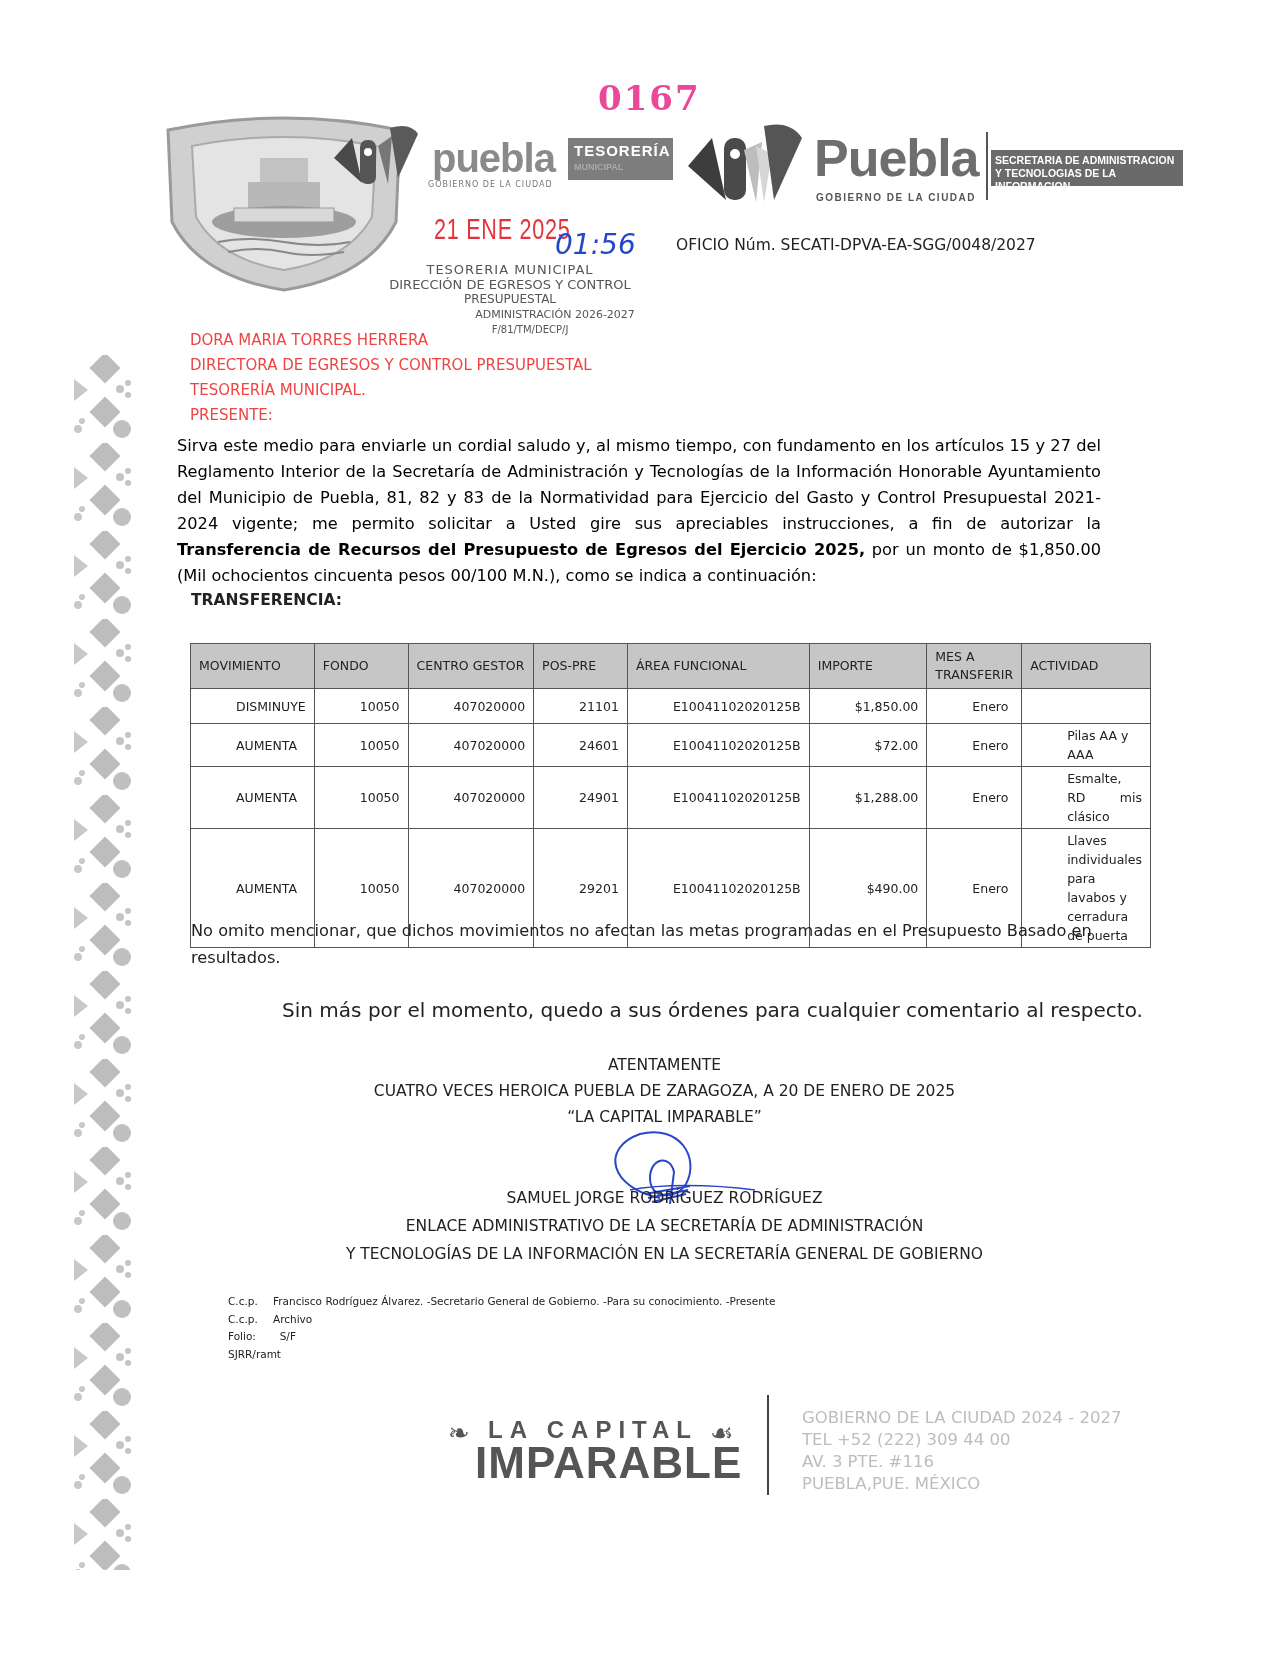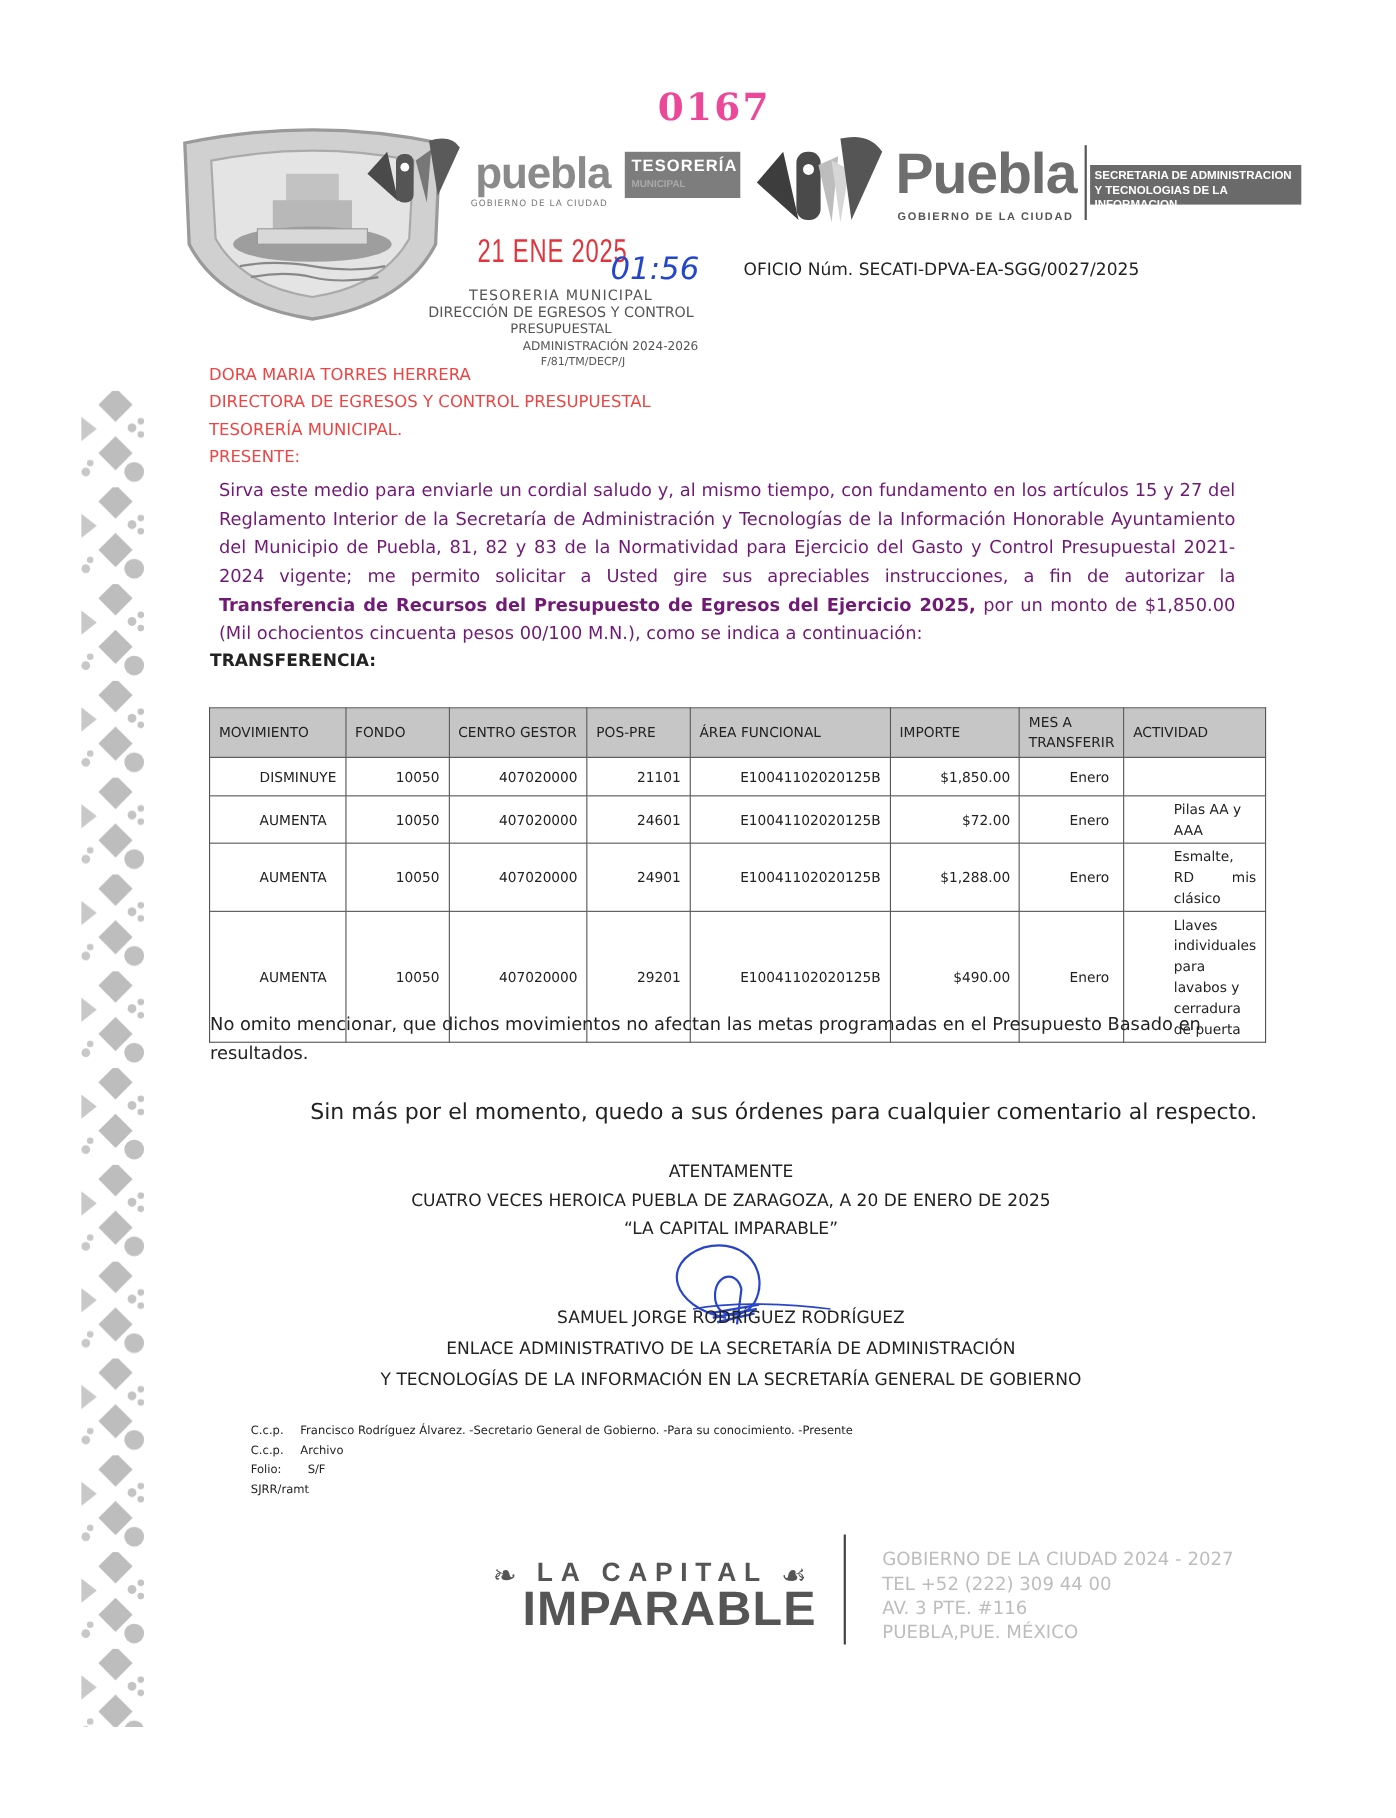--- a/index.html
+++ b/index.html
@@ -48,21 +48,21 @@
   .st3 { font-size:12px; }
   .st4 { font-size:11px; }
   .st5 { font-size:10px; }
 
   .oficio { left:676px; top:236px; font-size:15.5px; color:#222; }
 
   
   .addressee { left:190px; top:316px; font-size:15px; line-height:25px; color:#ef4444;margin-top:12px; }
 
   
-  .body-text { left:199px; top:433px; width:924px; font-size:16.2px; line-height:26px; text-align:justify; color:#701a75; }
+  .body-text { left:177px; top:433px; width:924px; font-size:16.2px; line-height:26px; text-align:justify; color:#000000; }
   .body-text b { font-weight:bold; }
   .transfer-label { left:191px; top:591px; font-size:15.5px; font-weight:bold; color:#222; }
 
   
   .budget-table { left:190px; top:643px; width:893px; border-collapse:collapse; font-size:12.5px; color:#222; }
   .budget-table th, .budget-table td { border:1.5px solid #555; padding:2px 8px; vertical-align:middle; text-align:left; }
   .budget-table th { background:#c6c6c6; font-weight:normal; height:40px; line-height:18px; }
   .budget-table td { height:30px; line-height:19px;padding-left:45px; }
   .budget-table td.num { text-align:right; }
   .budget-table tr.r3 td { height:40px; }
@@ -161,25 +161,25 @@
     <div>Y TECNOLOGIAS DE LA INFORMACION</div>
   </div>
 </div>
 
 <div class="abs stamp-date">21 ENE 2025</div>
 <div class="abs stamp-time">01:56</div>
 <div class="abs stamp-block">
   <div class="st1">TESORERIA MUNICIPAL</div>
   <div class="st2">DIRECCIÓN DE EGRESOS Y CONTROL</div>
   <div class="st3">PRESUPUESTAL</div>
-  <div class="st4" style="padding-left:90px">ADMINISTRACIÓN 2024-2026</div>
+  <div class="st4" style="padding-left:90px">ADMINISTRACIÓN 2026-2027</div>
   <div class="st5" style="padding-left:40px">F/81/TM/DECP/J</div>
 </div>
 
-<div class="abs oficio">OFICIO Núm. SECATI-DPVA-EA-SGG/0027/2025</div>
+<div class="abs oficio">OFICIO Núm. SECATI-DPVA-EA-SGG/0048/2027</div>
 
 <div class="abs addressee">
   <div>DORA MARIA TORRES HERRERA</div>
   <div>DIRECTORA DE EGRESOS Y CONTROL PRESUPUESTAL</div>
   <div>TESORERÍA MUNICIPAL.</div>
   <div>PRESENTE:</div>
 </div>
 
 <div class="abs body-text"><span>Sirva este medio para enviarle un cordial saludo y, al mismo tiempo, con fundamento en los artículos 15 y 27 del Reglamento Interior de la Secretaría de Administración y Tecnologías de la Información Honorable Ayuntamiento del Municipio de Puebla,  81, 82 y 83 de la Normatividad para Ejercicio del Gasto y Control Presupuestal 2021-2024 vigente; me permito solicitar a Usted gire sus apreciables instrucciones, a fin de autorizar la </span><b>Transferencia de Recursos del Presupuesto de Egresos del Ejercicio 2025,</b><span> por un monto de $1,850.00 (Mil ochocientos cincuenta pesos 00/100 M.N.), como se indica a continuación:</span></div>
 <div class="abs transfer-label">TRANSFERENCIA:</div>

